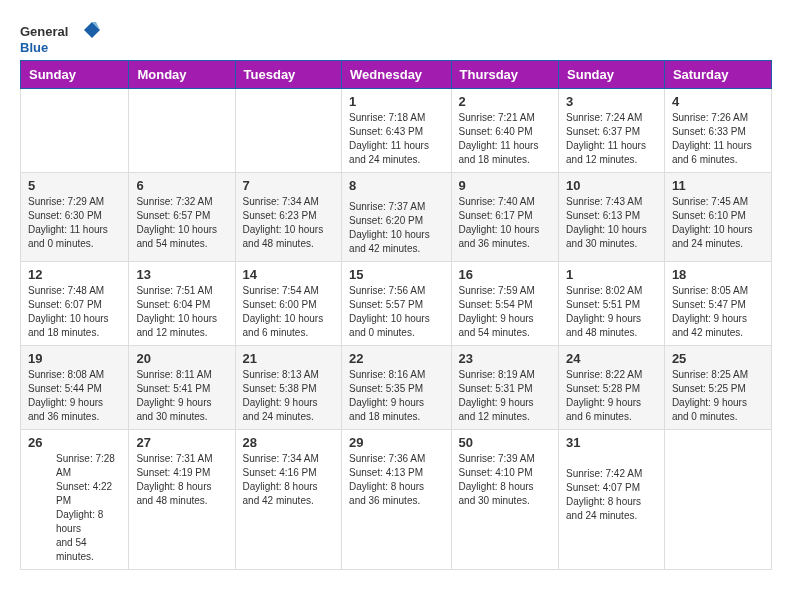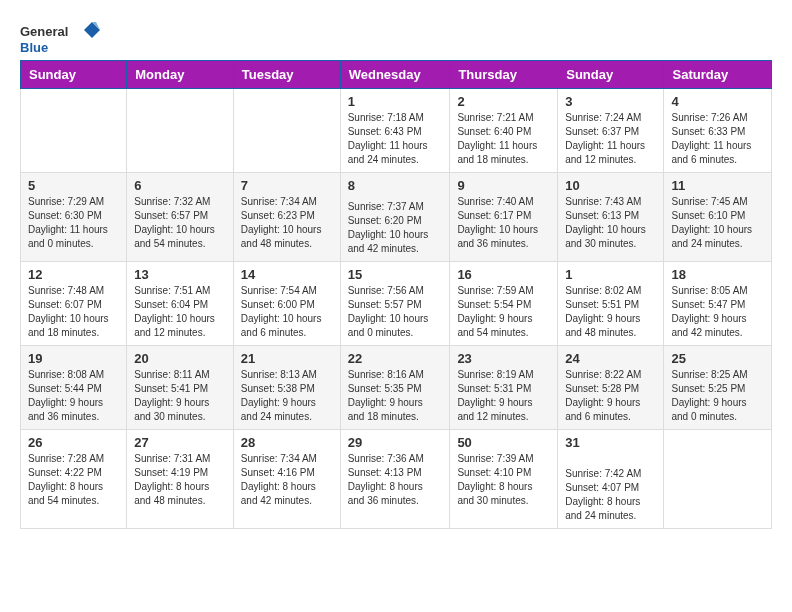--- a/index.html
+++ b/index.html
@@ -289,21 +289,21 @@
           <div class="day-number">25</div>
           <div class="day-info" style="white-space: pre-line;">Sunrise: 8:25 AM
 Sunset: 5:25 PM
 Daylight: 9 hours
 and 0 minutes.</div>
         </td>
       </tr>
       <tr>
         <td>
           <div class="day-number">26</div>
-          <div class="day-info" style="white-space: pre-line;">Sunrise: 7:28 AM
+          <div class="day-info" style="white-space: pre-line; margin-left: 28px;">Sunrise: 7:28 AM
 Sunset: 4:22 PM
 Daylight: 8 hours
 and 54 minutes.</div>
         </td>
         <td>
           <div class="day-number">27</div>
           <div class="day-info" style="white-space: pre-line;">Sunrise: 7:31 AM
 Sunset: 4:19 PM
 Daylight: 8 hours
 and 48 minutes.</div>

